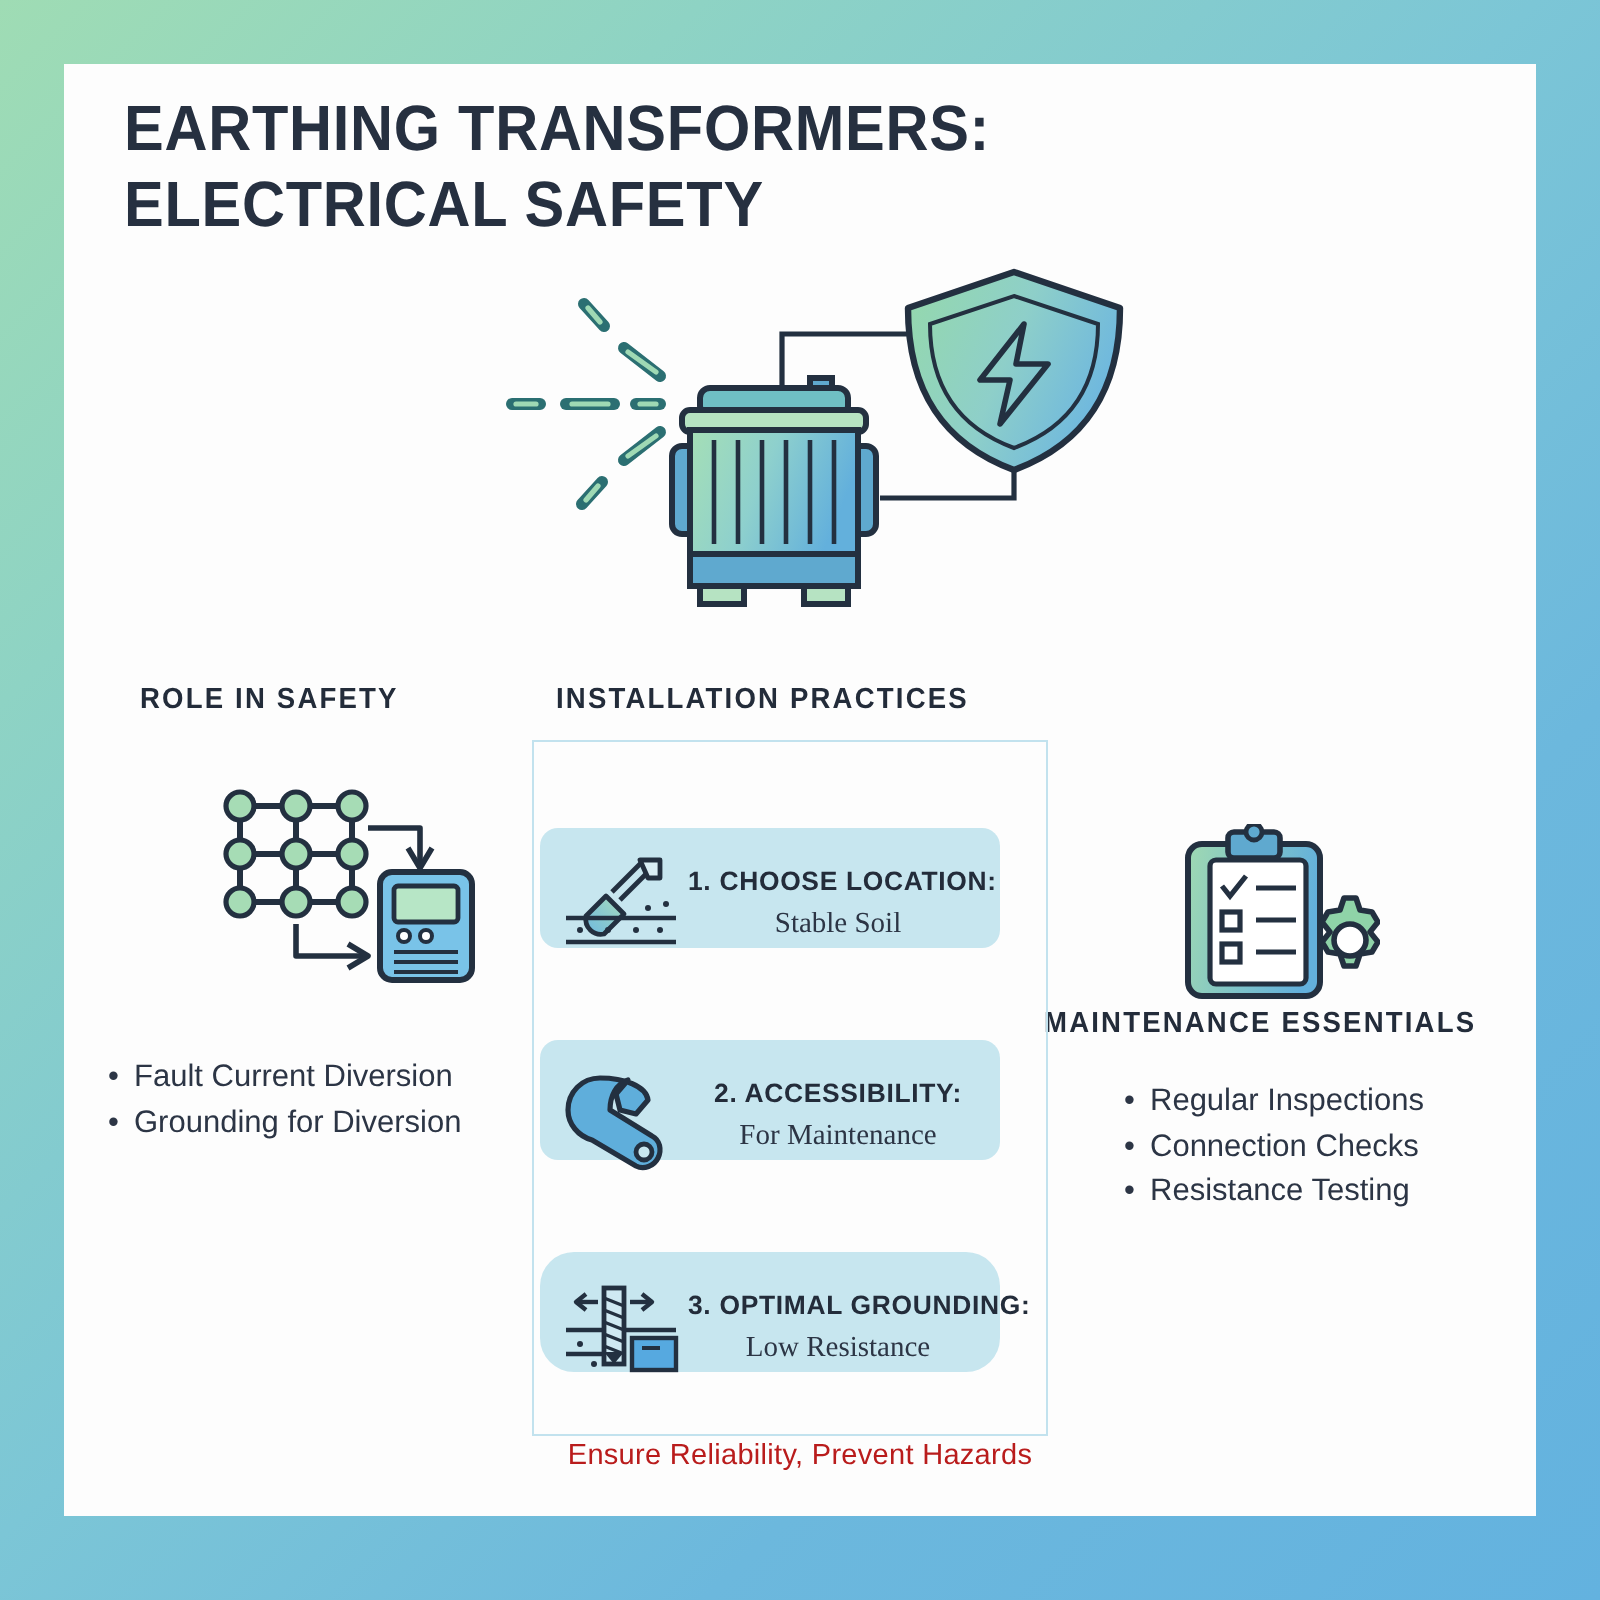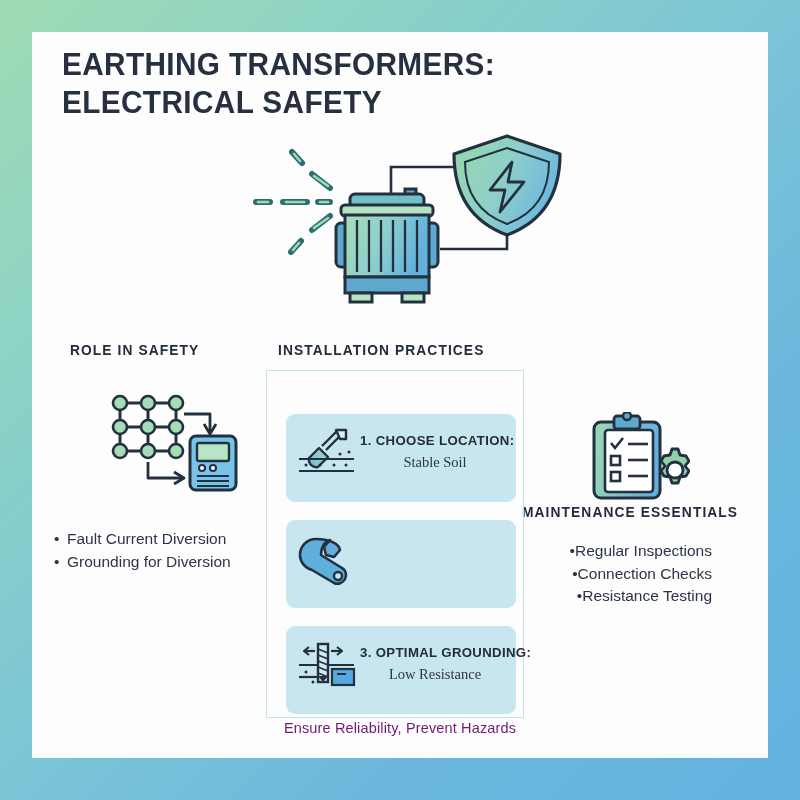--- a/index.html
+++ b/index.html
@@ -95,45 +95,45 @@
     line-height: 22.5px;
   }
   .bullets .bl { white-space: nowrap; }
   .bullets .bl::before {
     content: "\2022";
     display: inline-block;
     width: 13px;
     color: #2c3545;
   }
   #left-bullets  { left: 22px;  top: 496px; }
-  #right-bullets { left: 530px; top: 508px; text-align: right; }
+  #right-bullets { left: 530px; top: 508px; }
 
   
   #center-panel {
     position: absolute;
     left: 234px;
     top: 338px;
     width: 258px;
     height: 348px;
     border: 1.5px solid #c2e2ee;
     box-sizing: border-box;
     background: transparent;
   }
   .step-card {
     position: absolute;
-    left: 254px;
+    left: 238px;
     width: 230px;
-    height: 88px;
+    height: 60px;
     background: #c7e6ef;
     border-radius: 9px;
     box-sizing: border-box;
   }
   #card-1 { top: 382px; }
   #card-2 { top: 488px; }
-  #card-3 { top: 594px; }
+  #card-3 { top: 594px; border-radius: 17px; }
   .card-ico {
     position: absolute;
     left: 10px;
     top: 13px;
     width: 62px;
     height: 54px;
   }
   .card-txt {
     position: absolute;
     left: 74px;
@@ -169,21 +169,21 @@
     height: 92px;
   }
 
   
   #footer {
     position: absolute;
     left: 0;
     top: 688px;
     width: 736px;
     text-align: center;
-    color: #701a75;
+    color: #b91c1c;
     font-family: "Liberation Sans Narrow", "Liberation Sans", sans-serif;
     font-size: 14.5px;
     letter-spacing: 0.15px;
   }
 </style>
 </head>
 <body>
 
 <div id="poster">
   <div id="canvas">
@@ -356,20 +356,24 @@
     </div>
 
     <div class="step-card" id="card-2">
       <div class="card-ico">
         <svg width="62" height="54" viewBox="0 0 62 54">
           <path d="M20 6 C11 6 4 13 4 22 C4 29 9 35 16 37 L38 50 C42 52 47 50 49 46
                    C51 42 50 37 46 35 L25 22 C25 15 28 9 34 7 L28 14 L30 22 L38 24 L44 17
                    C43 10 32 6 20 6 Z" fill="#5faedb" stroke="#233040" stroke-width="2.6" stroke-linejoin="round"></path>
           <circle cx="42" cy="43" r="4" fill="#c7e6ef" stroke="#233040" stroke-width="2.4"></circle>
         </svg>
+      </div>
+      <div class="card-txt">
+        <span class="card-title">2. Accessibility:</span>
+        <span class="card-sub">For Maintenance</span>
       </div>
     </div>
 
     <div class="step-card" id="card-3">
       <div class="card-ico">
         <svg width="62" height="54" viewBox="0 0 62 54">
           <g stroke="#233040" stroke-width="2.2" fill="none">
             <line x1="3" y1="26" x2="58" y2="26"></line>
             <line x1="3" y1="38" x2="22" y2="38"></line>
           </g>

